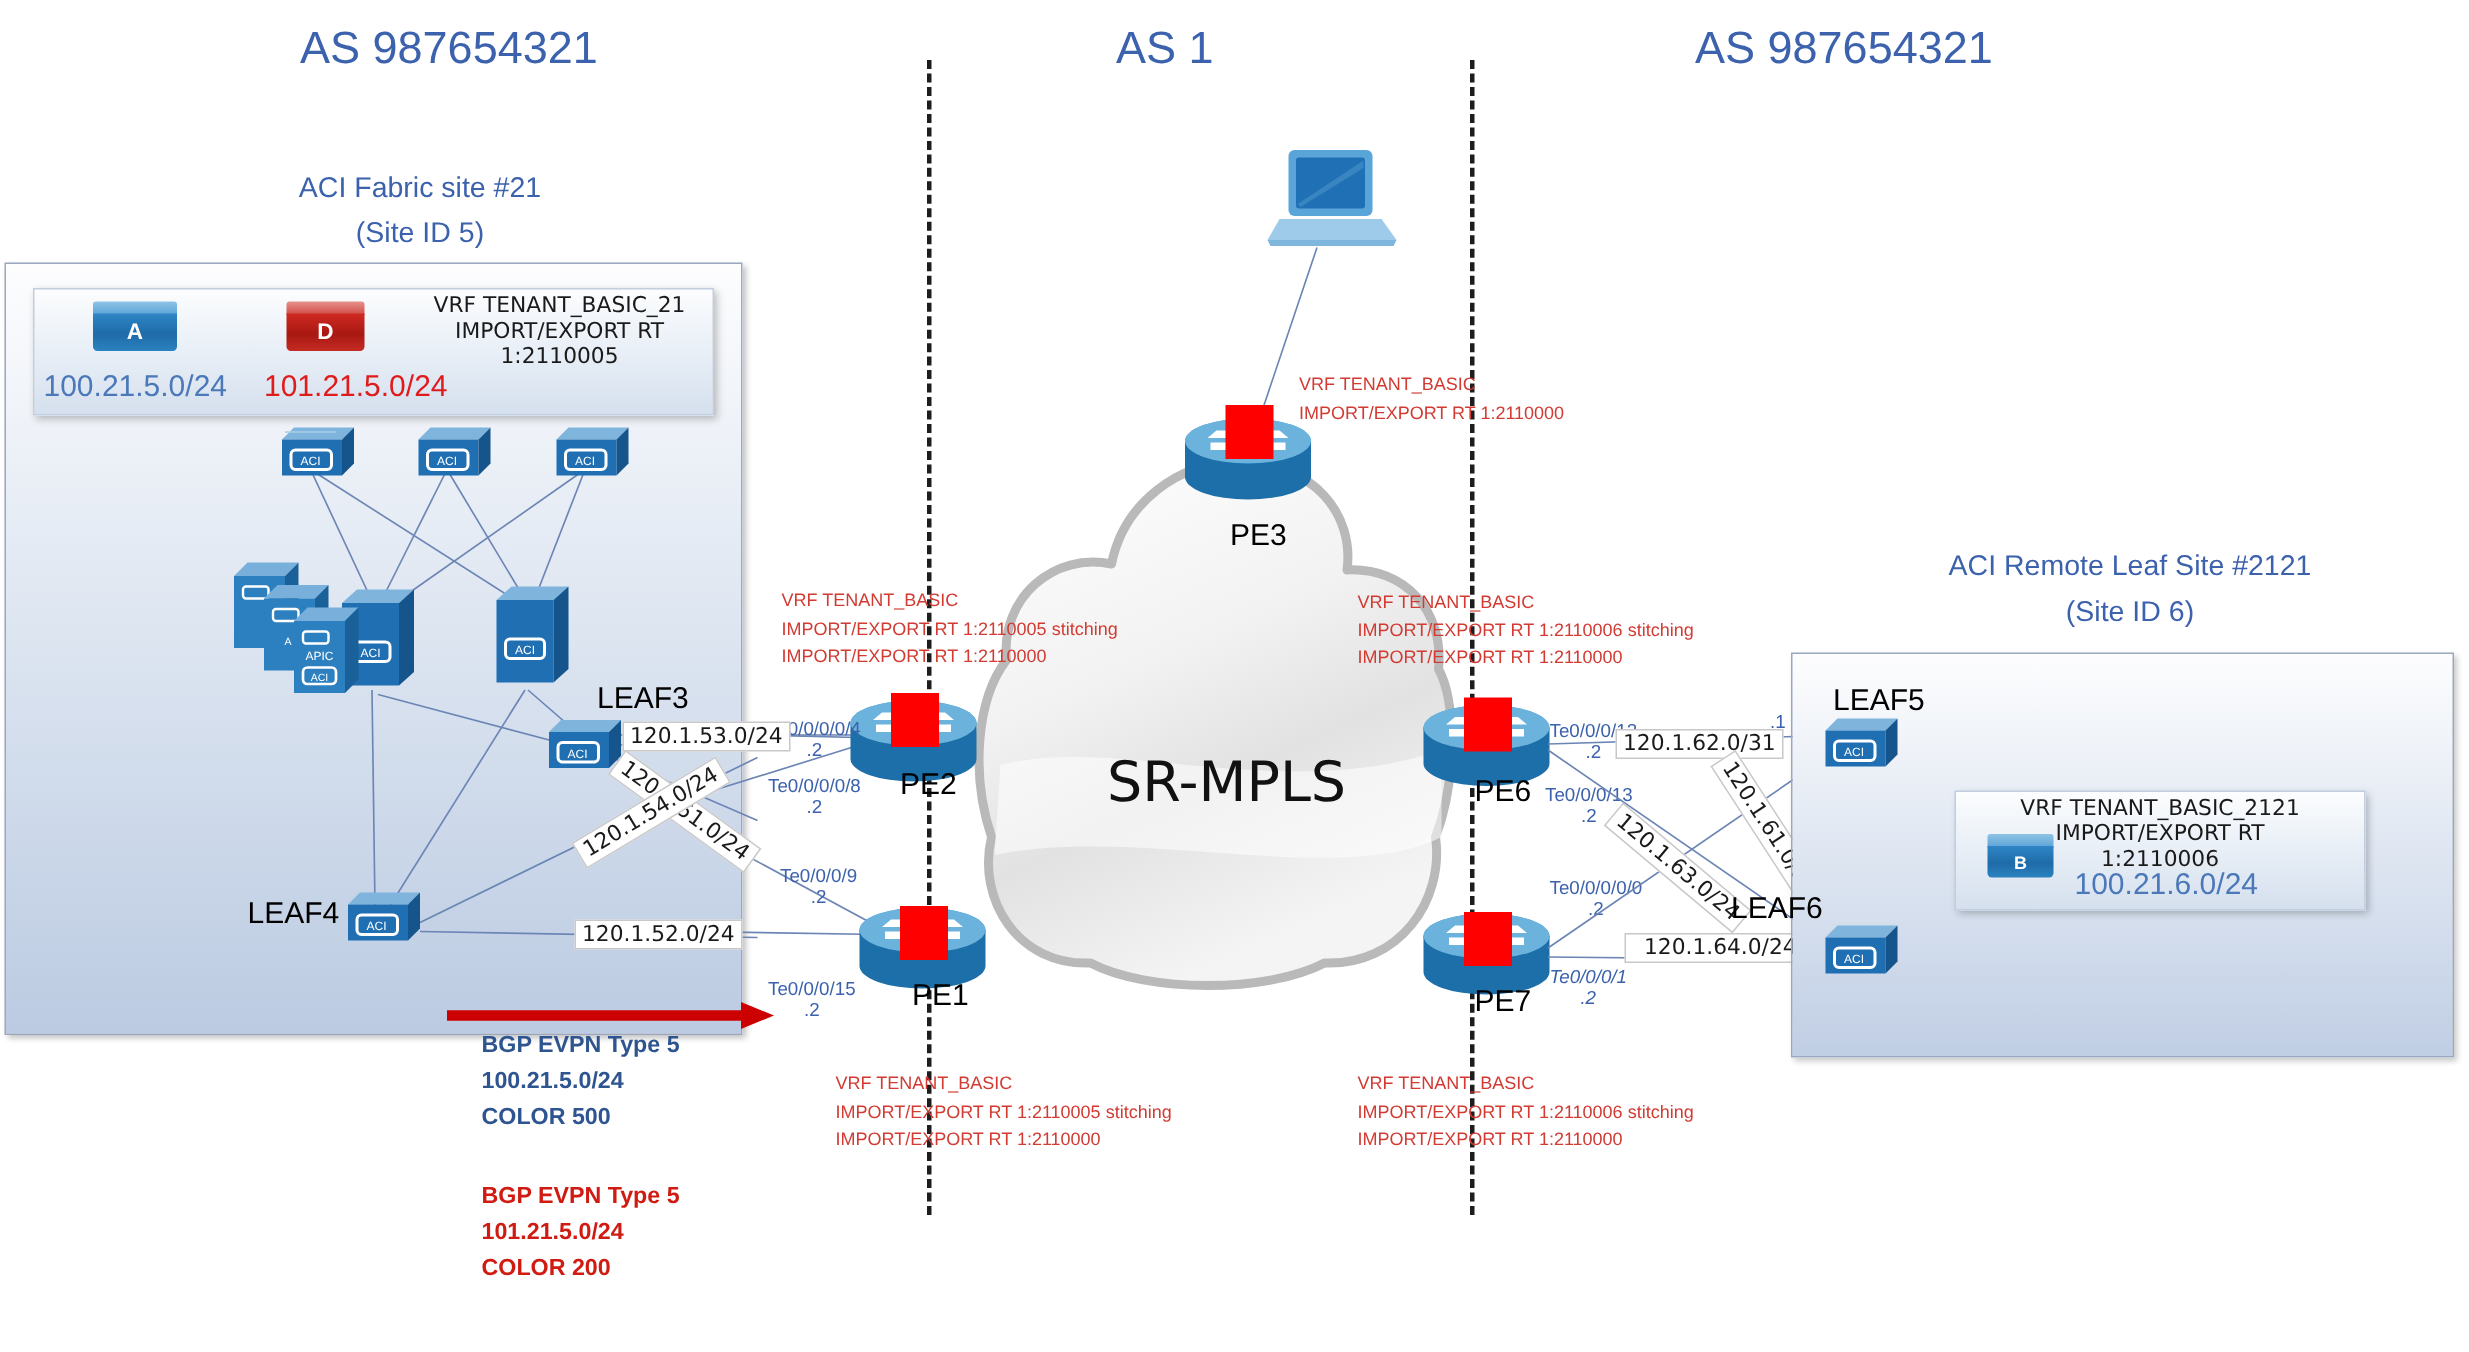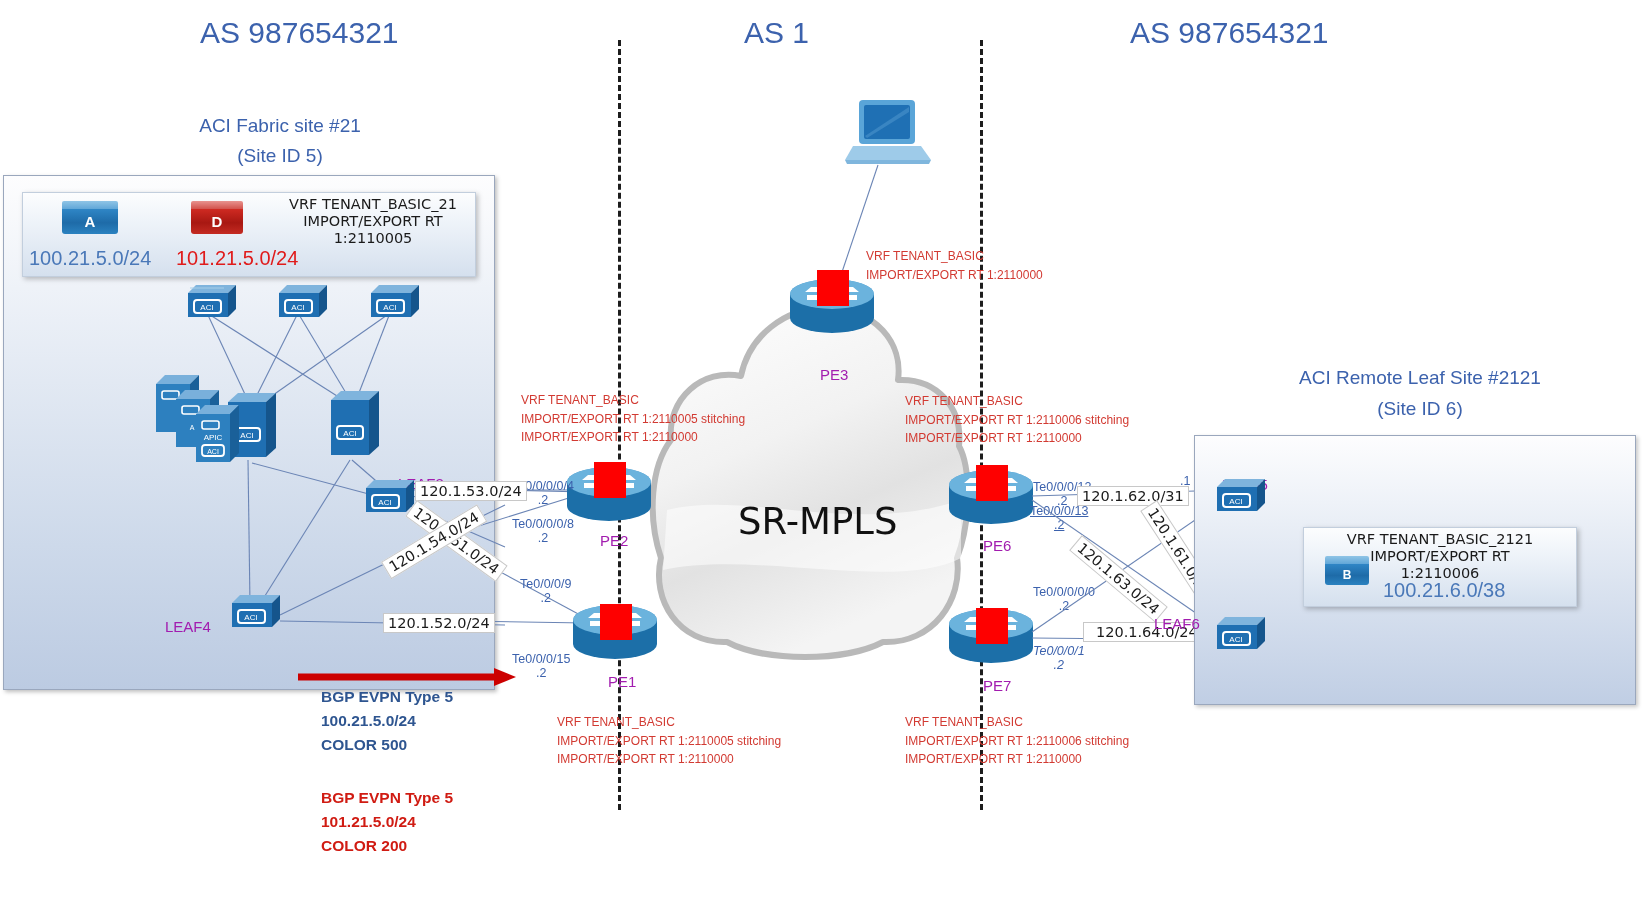--- a/index.html
+++ b/index.html
@@ -44,21 +44,21 @@
       display:flex;align-items:center;justify-content:center;color:#fff;font-size:15px;font-weight:bold;}
   .cube-blue .top{background:linear-gradient(180deg,#8fc4e6,#5ba3d6);}
   .cube-blue .body{background:linear-gradient(180deg,#2f86c6 0%,#1e6ba8 55%,#2b82c0 100%);}
   .cube-red .top{background:linear-gradient(180deg,#e8928e,#cf4a44);}
   .cube-red .body{background:linear-gradient(180deg,#cf2a22 0%,#a81812 55%,#c42b22 100%);}
 
   
   .red-note{color:#d23a32;font-size:12px;line-height:18.5px;white-space:nowrap;}
 
   
-  .dev-name{color:#a21caf;font-size:15px;white-space:nowrap;margin-top:20px;}
+  .dev-name{color:#000000;font-size:20px;white-space:nowrap;}
   .iface{color:#3c62ad;font-size:12.5px;white-space:nowrap;}
 
   
   .pill{background:#ffffff;border:1px solid #c8c8c8;color:#1a1a1a;
         font-size:14.5px;padding:1px 4px;white-space:nowrap;
         font-family:"DejaVu Sans",sans-serif;}
   .pill-rot{transform-origin:left top;}
 
   
   .cloud-text{font-size:37px;color:#111;font-family:"DejaVu Sans",sans-serif;white-space:nowrap;}
@@ -384,21 +384,21 @@
   <div style="text-align:center;">.2</div>
 </div>
 <div class="abs iface" style="left:512px;top:652px;">
   <div>Te0/0/0/15</div>
   <div style="text-align:center;">.2</div>
 </div>
 <div class="abs iface" style="left:1033px;top:480px;">
   <div>Te0/0/0/12</div>
   <div style="text-align:center;">.2</div>
 </div>
-<div class="abs iface" style="left:1030px;top:504px;text-decoration:underline;">
+<div class="abs iface" style="left:1030px;top:523px;">
   <div>Te0/0/0/13</div>
   <div style="text-align:center;">.2</div>
 </div>
 <div class="abs iface" style="left:1033px;top:585px;">
   <div>Te0/0/0/0/0</div>
   <div style="text-align:center;">.2</div>
 </div>
 <div class="abs iface" style="left:1033px;top:644px;font-style:italic;">
   <div>Te0/0/0/1</div>
   <div style="text-align:center;">.2</div>
@@ -452,21 +452,21 @@
 <div class="abs vrf-box" style="left:1303px;top:527px;width:272px;height:78px;"></div>
 <div class="abs vrf-text" style="left:1312px;top:531px;width:256px;">
   <div>VRF TENANT_BASIC_2121</div>
   <div>IMPORT/EXPORT RT</div>
   <div>1:2110006</div>
 </div>
 <div class="cube cube-blue" style="left:1325px;top:556px;width:44px;height:29px;">
   <div class="top"></div>
   <div class="body" style="font-size:12px;">B</div>
 </div>
-<div class="abs subnet-blue" style="left:1383px;top:579px;">100.21.6.0/38</div>
+<div class="abs subnet-blue" style="left:1383px;top:579px;">100.21.6.0/24</div>
 
 <div class="abs evpn evpn-blue" style="left:321px;top:685px;">
   <div>BGP EVPN Type 5</div>
   <div>100.21.5.0/24</div>
   <div>COLOR 500</div>
 </div>
 <div class="abs evpn evpn-red" style="left:321px;top:786px;">
   <div>BGP EVPN Type 5</div>
   <div>101.21.5.0/24</div>
   <div>COLOR 200</div>

